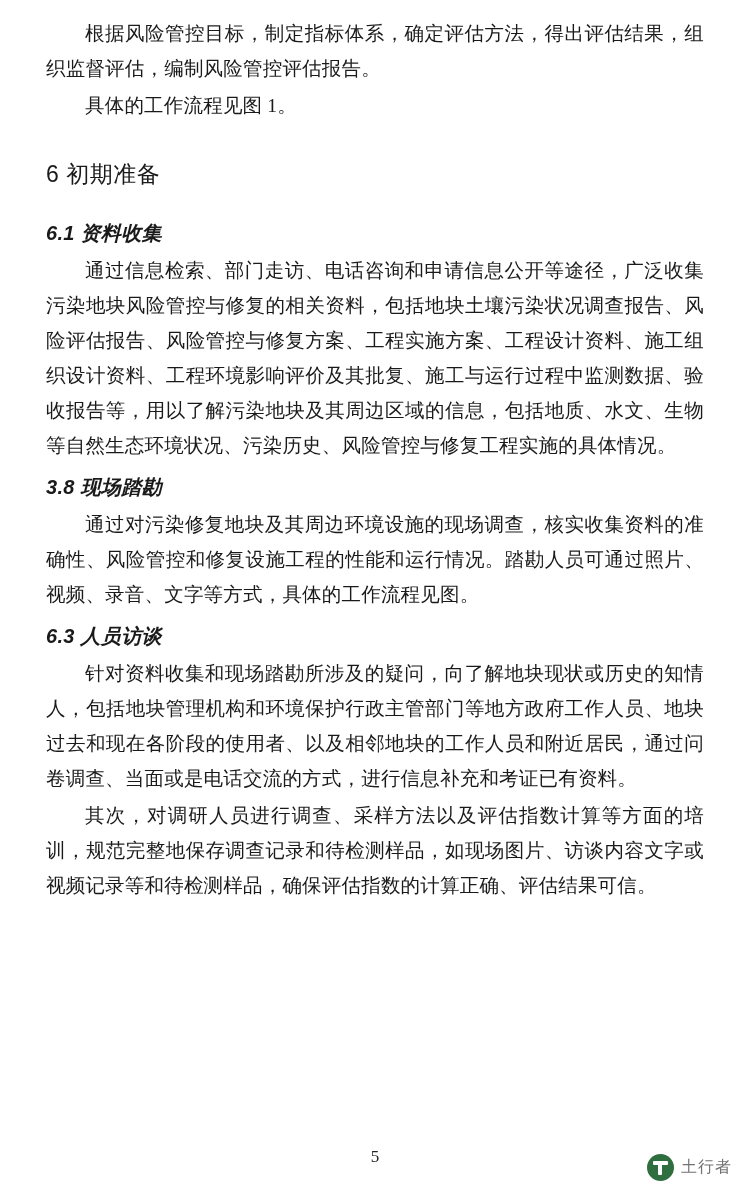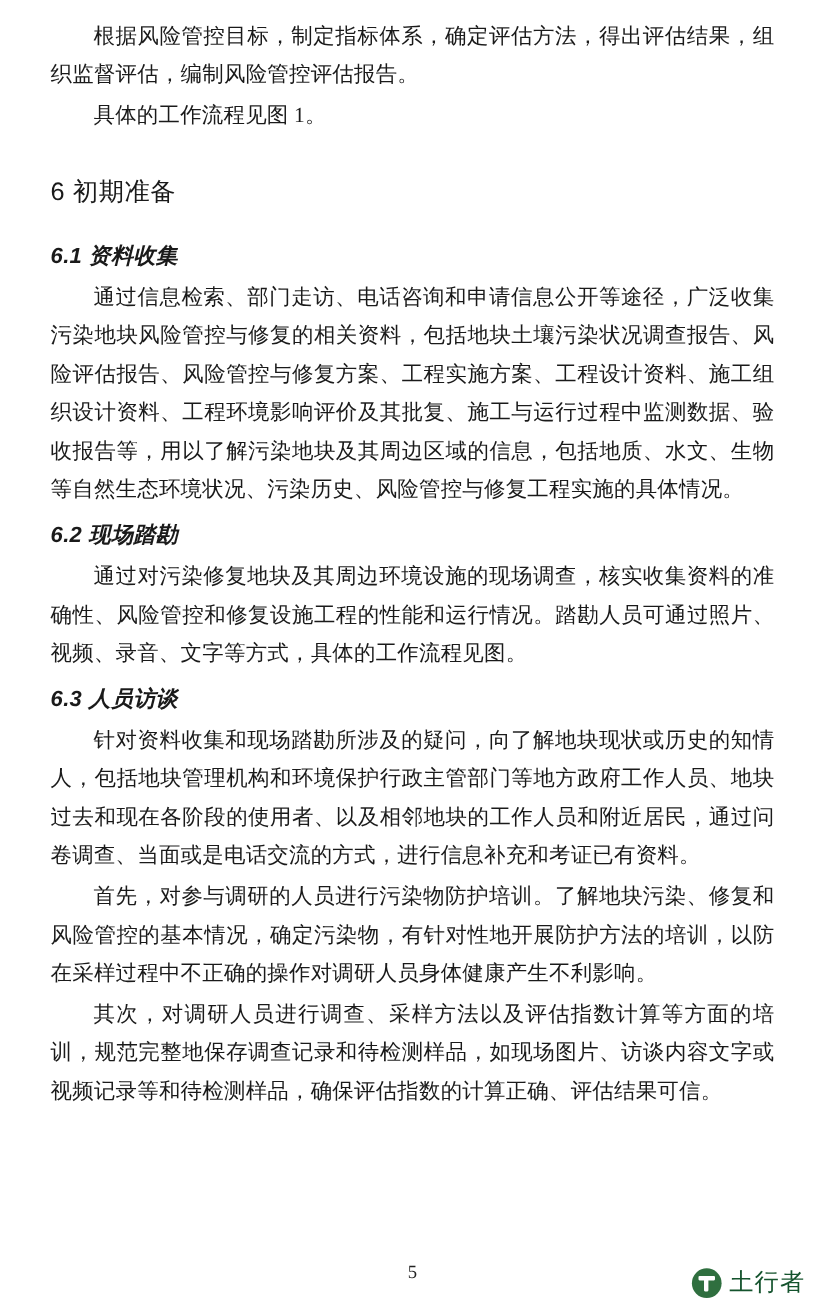--- a/index.html
+++ b/index.html
@@ -94,45 +94,44 @@
     position: absolute;
     left: 11px;
     top: 7px;
     width: 4px;
     height: 14px;
     background: #ffffff;
     border-radius: 1px;
   }
   .wm-text {
     font-family: "Liberation Sans", "DejaVu Sans", sans-serif;
-    font-size: 22px;
-    color: #14532d;
+    font-size: 16px;
+    color: #737373;
     letter-spacing: 1px;
   }
 </style>
 </head>
 <body>
 
 <div class="page">
 
   <p class="body-text indent">根据风险管控目标，制定指标体系，确定评估方法，得出评估结果，组织监督评估，编制风险管控评估报告。</p>
   <p class="body-text indent">具体的工作流程见图 1。</p>
 
   <h2 class="h-main">6 初期准备</h2>
 
   <h3 class="h-sub">6.1 资料收集</h3>
   <p class="body-text indent">通过信息检索、部门走访、电话咨询和申请信息公开等途径，广泛收集污染地块风险管控与修复的相关资料，包括地块土壤污染状况调查报告、风险评估报告、风险管控与修复方案、工程实施方案、工程设计资料、施工组织设计资料、工程环境影响评价及其批复、施工与运行过程中监测数据、验收报告等，用以了解污染地块及其周边区域的信息，包括地质、水文、生物等自然生态环境状况、污染历史、风险管控与修复工程实施的具体情况。</p>
 
-  <h3 class="h-sub tight">6.2 现场踏勘</h3>
+  <h3 class="h-sub tight">3.8 现场踏勘</h3>
   <p class="body-text indent">通过对污染修复地块及其周边环境设施的现场调查，核实收集资料的准确性、风险管控和修复设施工程的性能和运行情况。踏勘人员可通过照片、视频、录音、文字等方式，具体的工作流程见图。</p>
 
   <h3 class="h-sub tight">6.3 人员访谈</h3>
   <p class="body-text indent">针对资料收集和现场踏勘所涉及的疑问，向了解地块现状或历史的知情人，包括地块管理机构和环境保护行政主管部门等地方政府工作人员、地块过去和现在各阶段的使用者、以及相邻地块的工作人员和附近居民，通过问卷调查、当面或是电话交流的方式，进行信息补充和考证已有资料。</p>
 
-  <p class="body-text indent">首先，对参与调研的人员进行污染物防护培训。了解地块污染、修复和风险管控的基本情况，确定污染物，有针对性地开展防护方法的培训，以防在采样过程中不正确的操作对调研人员身体健康产生不利影响。</p>
   <p class="body-text indent">其次，对调研人员进行调查、采样方法以及评估指数计算等方面的培训，规范完整地保存调查记录和待检测样品，如现场图片、访谈内容文字或视频记录等和待检测样品，确保评估指数的计算正确、评估结果可信。</p>
 
   <div class="page-number">5</div>
 
   <div class="watermark">
     <span class="wm-badge"></span>
     <span class="wm-text">土行者</span>
   </div>
 
 </div>

